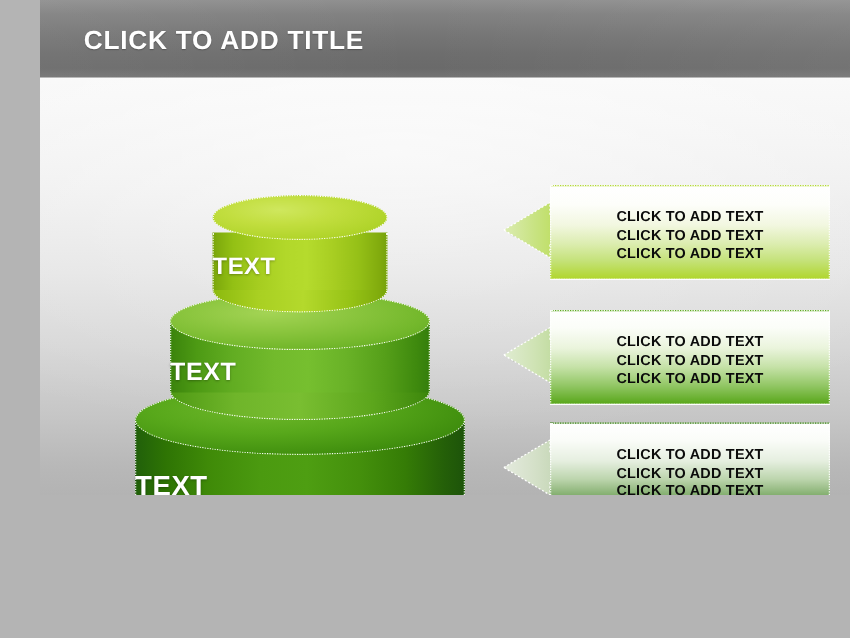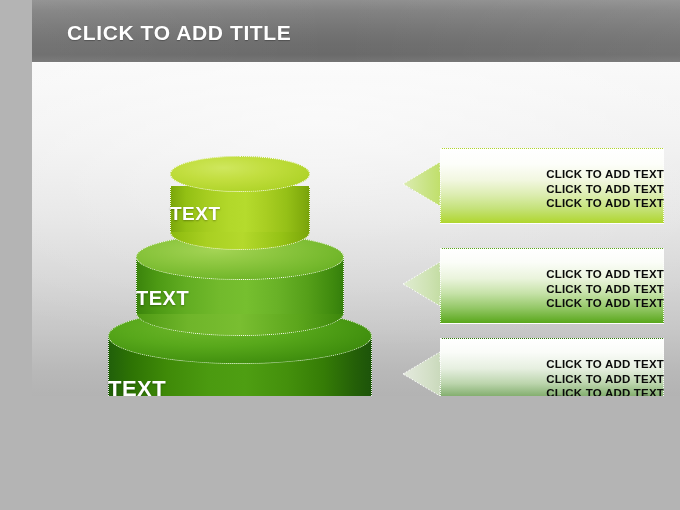--- a/index.html
+++ b/index.html
@@ -93,21 +93,21 @@
     position:absolute;
     border:1px dotted rgba(255,255,255,0.95);
     box-sizing:border-box;
   }
   .callout-lines{
     position:absolute;left:0;right:0;
     text-align:center;
     color:#0b0b0b;font-weight:bold;font-size:11.5px;
     line-height:14.5px;letter-spacing:0.2px;
   }
-  .callout-lines div{white-space:nowrap;text-align:right;}
+  .callout-lines div{white-space:nowrap;}
 </style>
 </head>
 <body>
 
 <div id="slide">
 
   <div id="titlebar">
     <div id="title-text">CLICK TO ADD TITLE</div>
   </div>
 

